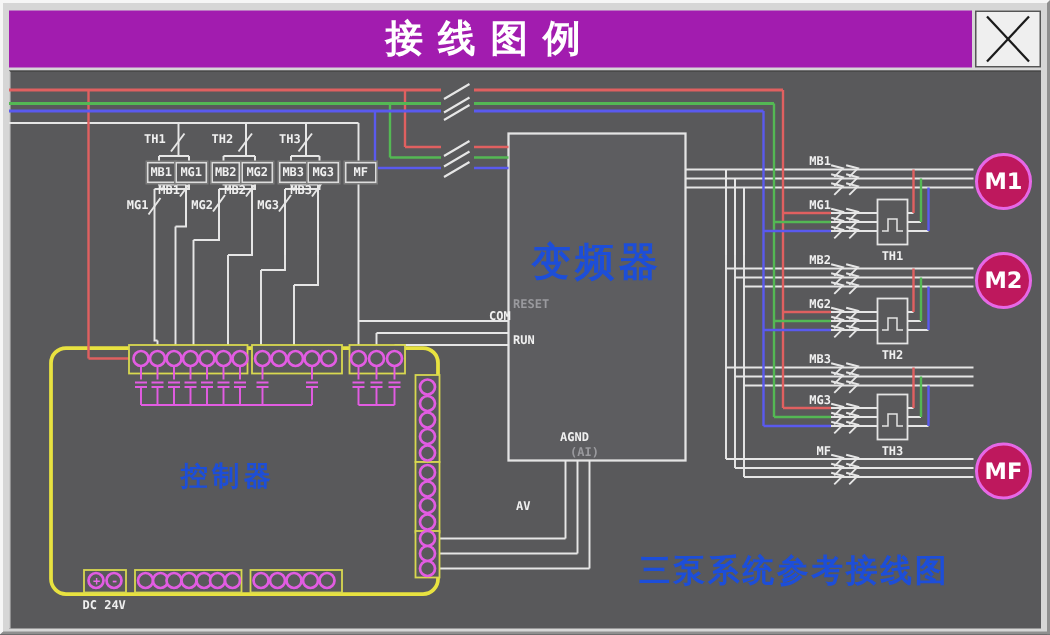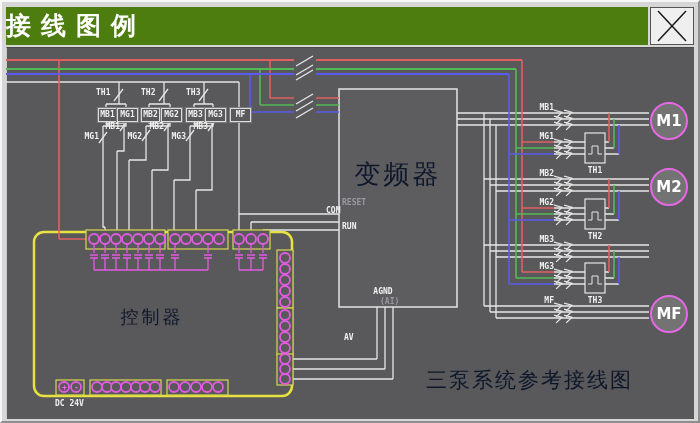--- a/index.html
+++ b/index.html
@@ -1,36 +1,36 @@
 <!DOCTYPE html>
 <html><head>
 <meta charset="utf-8">
 <style>
   html,body{margin:0;padding:0;background:#333;}
   #window{position:relative;width:700px;height:423px;background:#d6d6d6;overflow:hidden;
     border-top:2px solid #f6f6f6;border-left:2px solid #f6f6f6;
     border-right:2px solid #8f8f8f;border-bottom:2px solid #8f8f8f;box-sizing:border-box;
     font-family:"DejaVu Sans",sans-serif;}
-  #titlebar{position:absolute;left:4px;top:5px;width:642px;height:38px;background:#4d7c0f;
-    color:#ffffff;text-align:left;line-height:38px;font-size:25px;font-weight:bold;letter-spacing:10px;}
+  #titlebar{position:absolute;left:4px;top:5px;width:642px;height:38px;background:#a21caf;
+    color:#ffffff;text-align:center;line-height:38px;font-size:25px;font-weight:bold;letter-spacing:10px;}
   #closebtn{position:absolute;left:648px;top:5px;width:44px;height:38px;background:#efefef;
     border:1px solid #555;box-sizing:border-box;cursor:pointer;}
   #client{position:absolute;left:4px;top:45px;width:688px;height:372px;background:#59595b;
     border-left:1px solid #c9c9c9;border-top:1px solid #494949;box-sizing:border-box;}
   svg.canvas{position:absolute;left:0;top:0;}
   .lbl{position:absolute;font-family:"DejaVu Sans Mono",monospace;font-weight:bold;
     font-size:8px;line-height:10px;color:#f0f0f0;white-space:nowrap;}
   .r{text-align:right;} .c{text-align:center;}
   .dim{color:#9a9a9e;}
   .tbox{position:absolute;height:12px;line-height:12px;text-align:center;
     font-family:"DejaVu Sans Mono",monospace;font-weight:bold;font-size:8px;color:#f0f0f0;
     background:#59595b;border:1px solid #dcdcdc;box-shadow:0 0 0 1px #7c7c7c;box-sizing:content-box;}
-  .cjk{position:absolute;font-family:"DejaVu Sans",sans-serif;font-weight:normal;color:#0f172a;}
+  .cjk{position:absolute;font-family:"DejaVu Sans",sans-serif;font-weight:bold;color:#1d4ed8;}
   .motor{position:absolute;width:34px;height:34px;border:2px solid #e668e6;border-radius:50%;
-    background:#737373;color:#fff;text-align:center;line-height:34px;
+    background:#be185d;color:#fff;text-align:center;line-height:34px;
     font-size:15px;font-weight:bold;font-family:"DejaVu Sans",sans-serif;}
   .mg{position:absolute;font-family:"DejaVu Sans Mono",monospace;font-weight:bold;
     font-size:8px;line-height:9px;color:#e868e8;text-align:center;}
 </style>
 </head>
 <body>
 
 <div id="window">
 
   <div id="titlebar">

